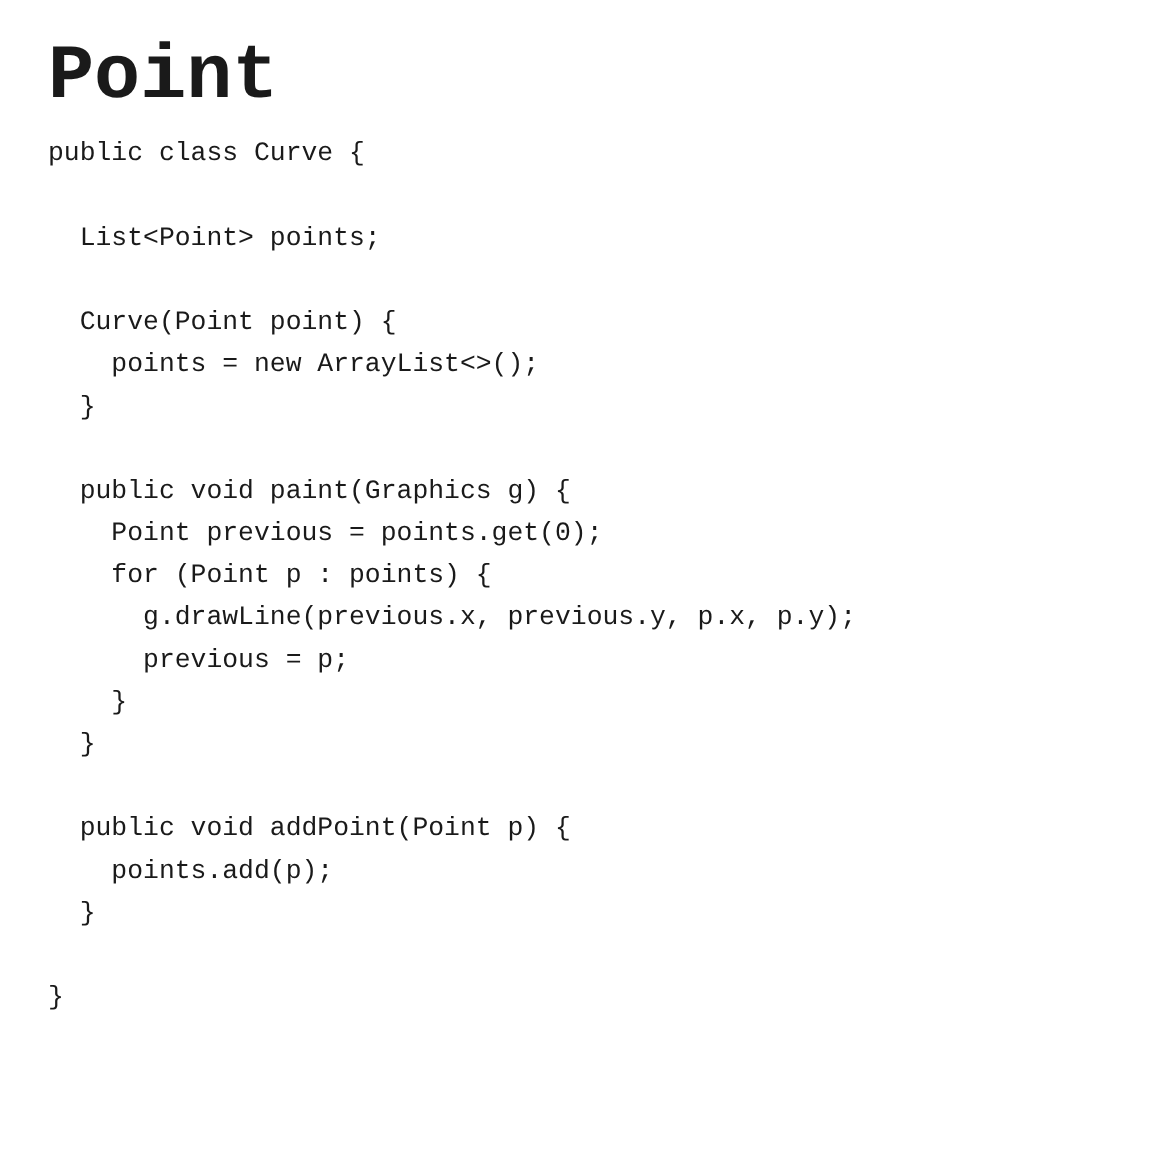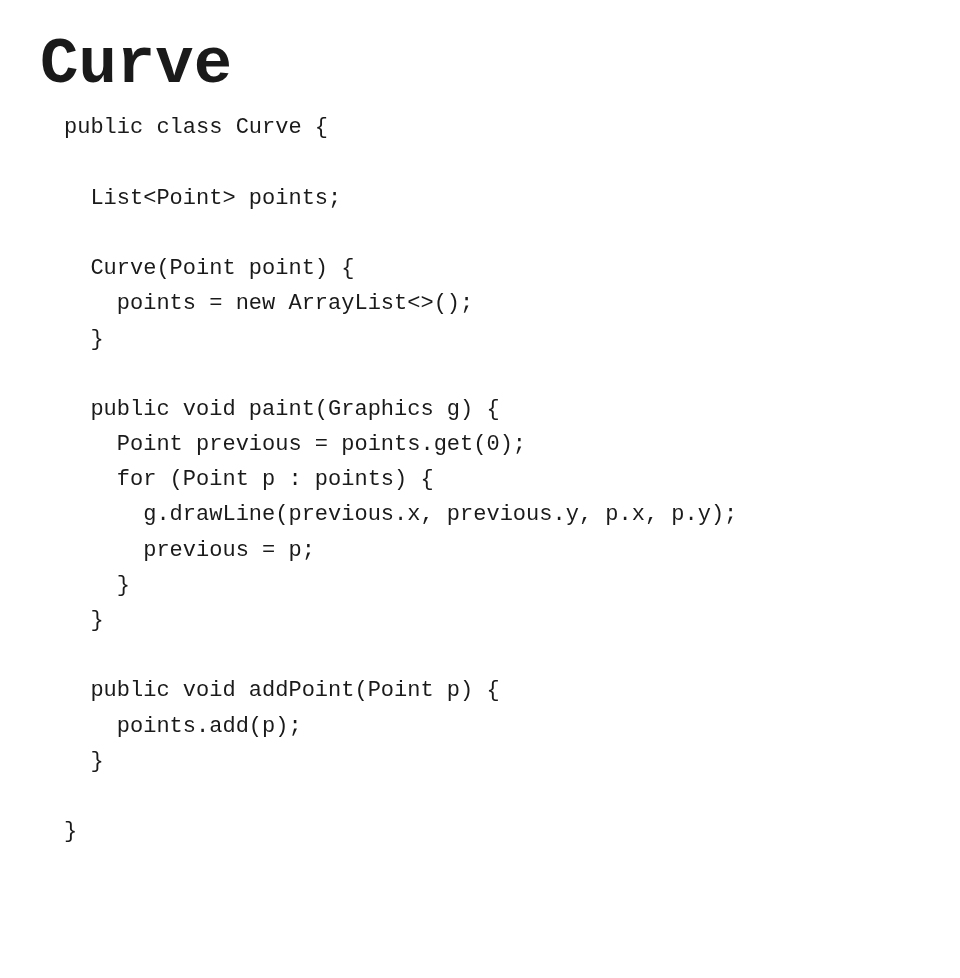--- a/index.html
+++ b/index.html
@@ -28,21 +28,20 @@
     .code-block {
       font-size: 22px;
       color: #1a1a1a;
       line-height: 1.6;
       white-space: pre;
       font-family: 'Courier New', Courier, monospace;
     }
 
     .code-line {
       display: block;
-      margin-left: 24px;
     }
   </style>
 </head>
 <body>
 
-<h1 class="page-title">Curve</h1>
+<h1 class="page-title">Point</h1>
 
 <div class="code-block" id="code-container"><span class="code-line">public class Curve {</span><span class="code-line">&nbsp;</span><span class="code-line">  List&lt;Point&gt; points;</span><span class="code-line">&nbsp;</span><span class="code-line">  Curve(Point point) {</span><span class="code-line">    points = new ArrayList&lt;&gt;();</span><span class="code-line">  }</span><span class="code-line">&nbsp;</span><span class="code-line">  public void paint(Graphics g) {</span><span class="code-line">    Point previous = points.get(0);</span><span class="code-line">    for (Point p : points) {</span><span class="code-line">      g.drawLine(previous.x, previous.y, p.x, p.y);</span><span class="code-line">      previous = p;</span><span class="code-line">    }</span><span class="code-line">  }</span><span class="code-line">&nbsp;</span><span class="code-line">  public void addPoint(Point p) {</span><span class="code-line">    points.add(p);</span><span class="code-line">  }</span><span class="code-line">&nbsp;</span><span class="code-line">}</span></div>
 
 </body></html>

